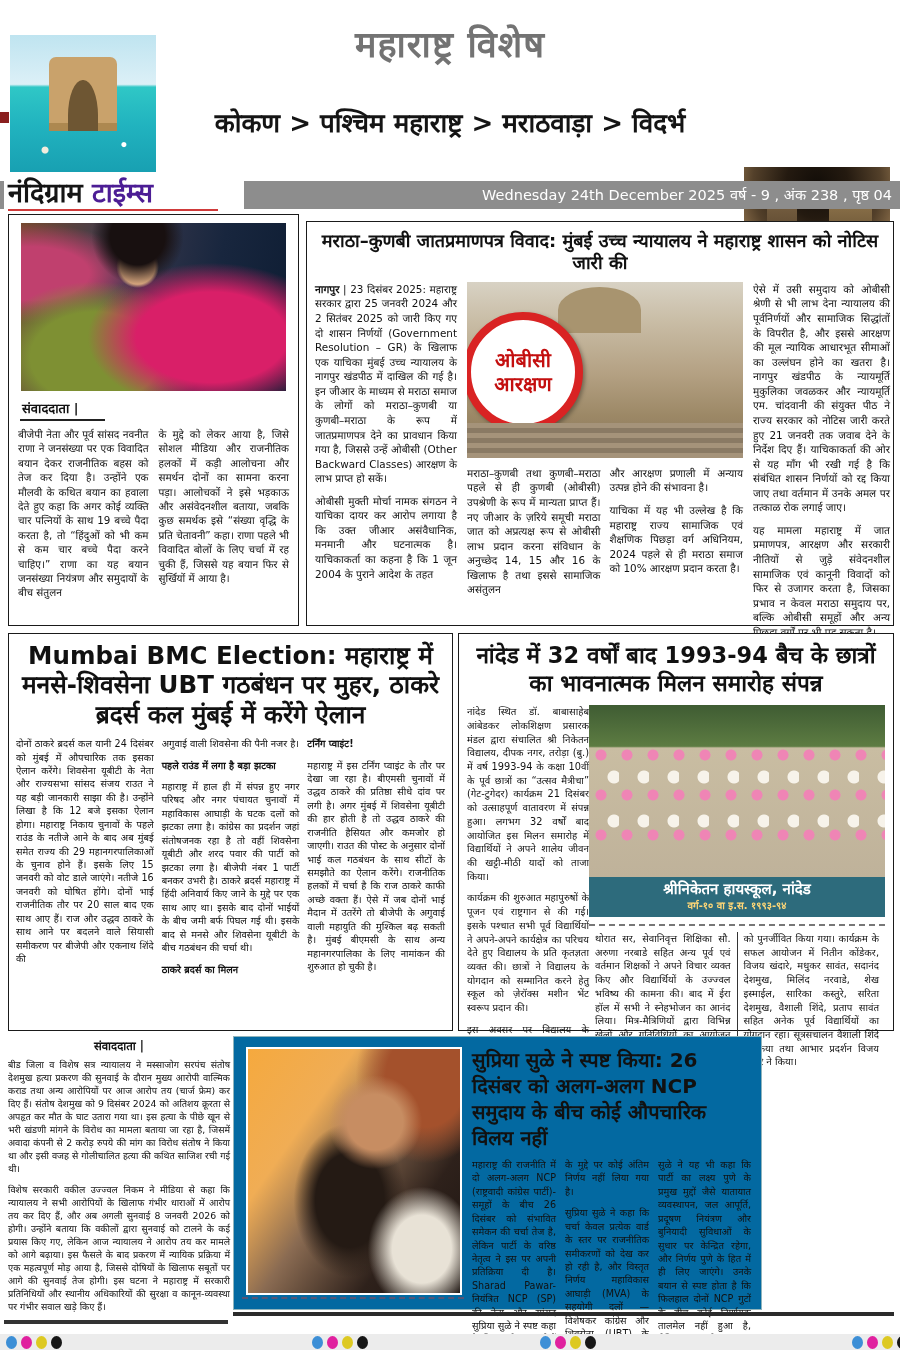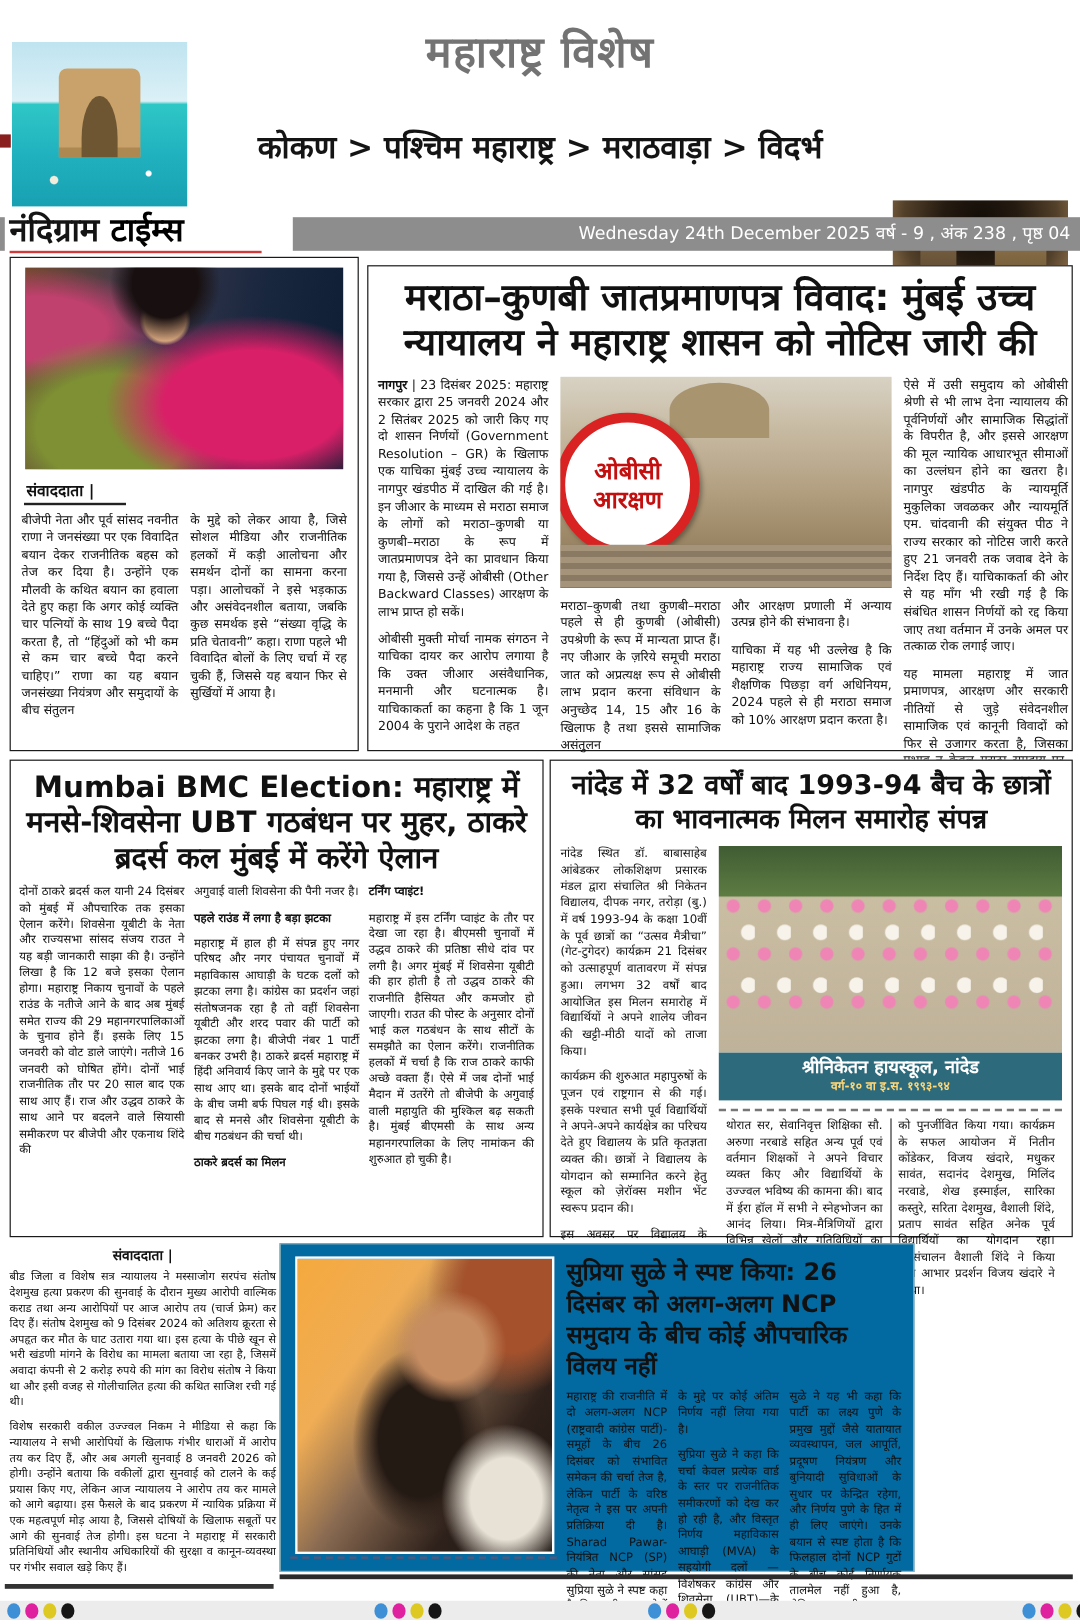--- a/index.html
+++ b/index.html
@@ -33,41 +33,41 @@
     background:linear-gradient(#8a7048,#55422a);}
 
   
   .datebar{position:absolute;left:0;top:181px;width:900px;height:28px;background:#8d8d8d;}
   .dateline{position:absolute;right:8px;top:0;height:28px;line-height:28px;color:#fff;
     font-size:14.5px;font-weight:normal;}
   .logobox{position:absolute;left:4px;top:178px;width:240px;height:37px;background:#fff;
     padding-left:4px;box-sizing:border-box;}
   .logobox .l1{font-size:27px;font-weight:bold;line-height:30px;}
   .logobox .black{color:#141414;}
-  .logobox .red{color:#000000;}
+  .logobox .red{color:#4c1d95;}
   .logobox .tagline{height:2px;background:#d03a3a;width:210px;margin-top:1px;}
 
   
   #boxA{left:8px;top:214px;width:291px;height:412px;padding:6px 9px;}
   #boxA h2{margin:2px 0 6px 0;font-size:18.5px;line-height:1.32;text-align:center;}
   .ph-rana{height:168px;margin:2px 3px 6px 3px;background:
     radial-gradient(ellipse at 44% 8%,#181010 0 13%,transparent 22%),
     radial-gradient(circle at 44% 26%,#d9a87f 0 9%,transparent 11%),
     radial-gradient(ellipse at 72% 68%,#d91f68 0 28%,transparent 46%),
     radial-gradient(ellipse at 28% 80%,#7e9033 0 24%,transparent 40%),
     radial-gradient(ellipse at 4% 30%,#c0406e 0 16%,transparent 30%),
     linear-gradient(100deg,#74492f 0%,#3c3a4e 34%,#18263e 70%,#0e1d33 100%);}
   .byline{display:inline-block;font-size:13px;font-weight:bold;border-bottom:2px solid #222;
     padding:0 26px 2px 2px;margin:2px 0 6px 2px;}
   .cols2{display:flex;gap:10px;font-size:10.3px;}
   .cols2 .c{flex:1;}
 
   
   #boxB{left:306px;top:221px;width:588px;height:405px;padding:4px 8px;}
-  #boxB h2{margin:4px 6px 8px 6px;font-size:31px;line-height:1.22;text-align:center;}
+  #boxB h2{margin:4px 6px 8px 6px;font-size:18px;line-height:1.22;text-align:center;}
   .mcols{display:flex;gap:10px;font-size:10.4px;}
   .mcol1{width:142px;flex:none;}
   .mmid{width:276px;flex:none;}
   .mcol3{width:137px;flex:none;}
   .ph-court{height:176px;margin-bottom:8px;background:
     linear-gradient(180deg,#d8d2c4 0%,#c9bda6 22%,#b4a183 52%,#9c8866 76%,#83715a 100%);}
   .ph-court::before{content:"";position:absolute;left:33%;top:3%;width:30%;height:26%;
     background:#a8946f;border-radius:50% 50% 0 0;}
   .ph-court::after{content:"";position:absolute;left:0;right:0;bottom:0;height:20%;
     background:repeating-linear-gradient(180deg,#a5937a 0 5px,#8a7a64 5px 10px);}
@@ -91,21 +91,21 @@
     radial-gradient(ellipse at 20% 64%,#e0862c 0 18%,transparent 32%),
     linear-gradient(100deg,#caa05c 0%,#c39a55 30%,#3f4660 68%,#232c44 100%);}
   .bmc-caption{font-size:14.5px;font-weight:bold;text-align:center;line-height:1.3;
     margin-top:10px;padding-bottom:7px;border-bottom:2px solid #555;}
   .bmcrow .c{flex:1;}
   .subhead{font-weight:bold;}
 
   
   #boxD{left:458px;top:633px;width:436px;height:398px;padding:5px 8px;}
   #boxD h2{margin:2px 4px 8px 4px;font-size:22.5px;line-height:1.25;text-align:center;}
-  .nrow{display:flex;gap:10px;font-size:9.8px;}
+  .nrow{display:flex;font-size:9.8px;}
   .ncol1{width:122px;flex:none;}
   .nright{flex:1;}
   .ph-nanded{height:172px;background:
     linear-gradient(180deg,#3f5c33 0%,#5d7c42 24%,#c9bda2 25%,#bfb29a 100%);}
   .ph-nanded .turbans{position:absolute;left:0;right:0;top:24%;height:60%;
     background-image:
       radial-gradient(circle 5px at 12px 8px,#ef85b5 0 5px,transparent 6px),
       radial-gradient(circle 6px at 25px 30px,#f7f3ea 0 6px,transparent 7px);
     background-size:26px 40px,30px 44px;}
   .ncap{background:#2d6b7c;text-align:center;padding:3px 0 4px 0;}

